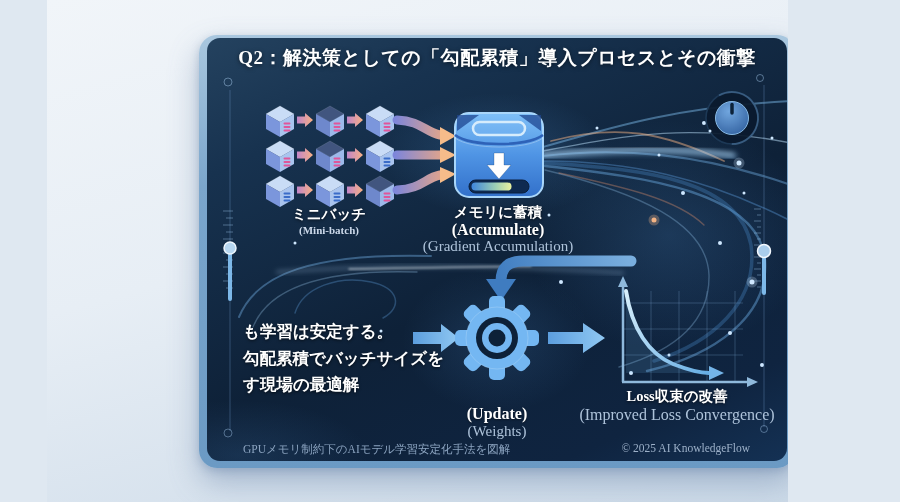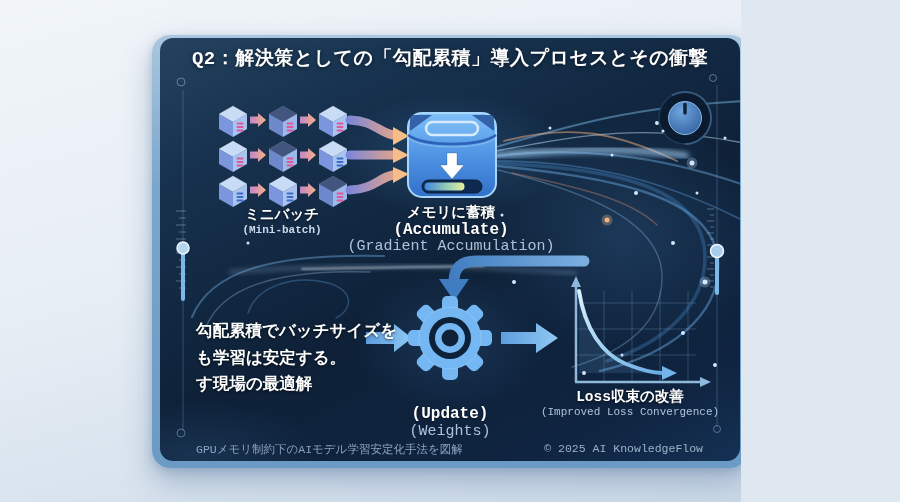--- a/index.html
+++ b/index.html
@@ -1,18 +1,18 @@
 <!DOCTYPE html>
 <html><head>
 <meta charset="utf-8">
 <style>
   html,body{margin:0;padding:0;background:#dfe8f1;}
   .stage{position:relative;width:741px;height:502px;overflow:hidden;
     background:linear-gradient(165deg,#f1f5f9 0%,#e7eef5 45%,#ccdae8 100%);
-    font-family:Liberation Mono, monospace;}
+    font-family:Liberation Serif, serif;margin-left:47px;}
   .card-frame{position:absolute;left:152px;top:35px;width:596px;height:433px;border-radius:18px;
     background:linear-gradient(180deg,#a9c7df 0%,#7ba6cc 35%,#6b9ac4 100%);
     box-shadow:0 14px 30px rgba(90,120,160,.42),0 3px 8px rgba(90,120,160,.3);}
   .card{position:absolute;left:8px;right:8px;top:3px;bottom:7px;border-radius:13px;overflow:hidden;
     background:linear-gradient(155deg,#24425f 0%,#17324f 20%,#0e2138 55%,#0f2440 85%,#143154 100%);}
   .inner{position:absolute;left:-8px;top:-3px;width:596px;height:433px;}
   svg.art{position:absolute;left:0;top:0;width:596px;height:433px;}
   .title{position:absolute;top:10px;left:0;right:0;text-align:center;color:#fff;font-weight:bold;
     font-size:19px;letter-spacing:.5px;text-shadow:0 1px 4px rgba(0,0,0,.55);white-space:nowrap;}
   .lbl{position:absolute;transform:translateX(-50%);white-space:nowrap;text-align:center;color:#fff;}
@@ -319,25 +319,25 @@
         <div class="lbl en-s" style="left:130px;top:189px;">(Mini-batch)</div>
 
         <div class="lbl ja" style="left:299px;top:168px;">メモリに蓄積</div>
         <div class="lbl en-b" style="left:299px;top:186px;">(Accumulate)</div>
         <div class="lbl sub" style="left:299px;top:203px;">(Gradient Accumulation)</div>
 
         <div class="lbl en-b" style="left:298px;top:370px;">(Update)</div>
         <div class="lbl sub" style="left:298px;top:388px;">(Weights)</div>
 
         <div class="lbl ja" style="left:478px;top:352px;">Loss収束の改善</div>
-        <div class="lbl sub" style="left:478px;top:371px;font-size:11px;">(Improved Loss Convergence)</div>
+        <div class="lbl sub" style="left:478px;top:371px;font-size:16px;">(Improved Loss Convergence)</div>
 
         <div class="impact">
+          <div>も学習は安定する。</div>
           <div>勾配累積でバッチサイズを</div>
-          <div>も学習は安定する。</div>
           <div>す現場の最適解</div>
         </div>
 
         <div class="footer-l">GPUメモリ制約下のAIモデル学習安定化手法を図解</div>
         <div class="footer-r">© 2025 AI KnowledgeFlow</div>
 
       </div>
     </div>
   </div>
 </div>

